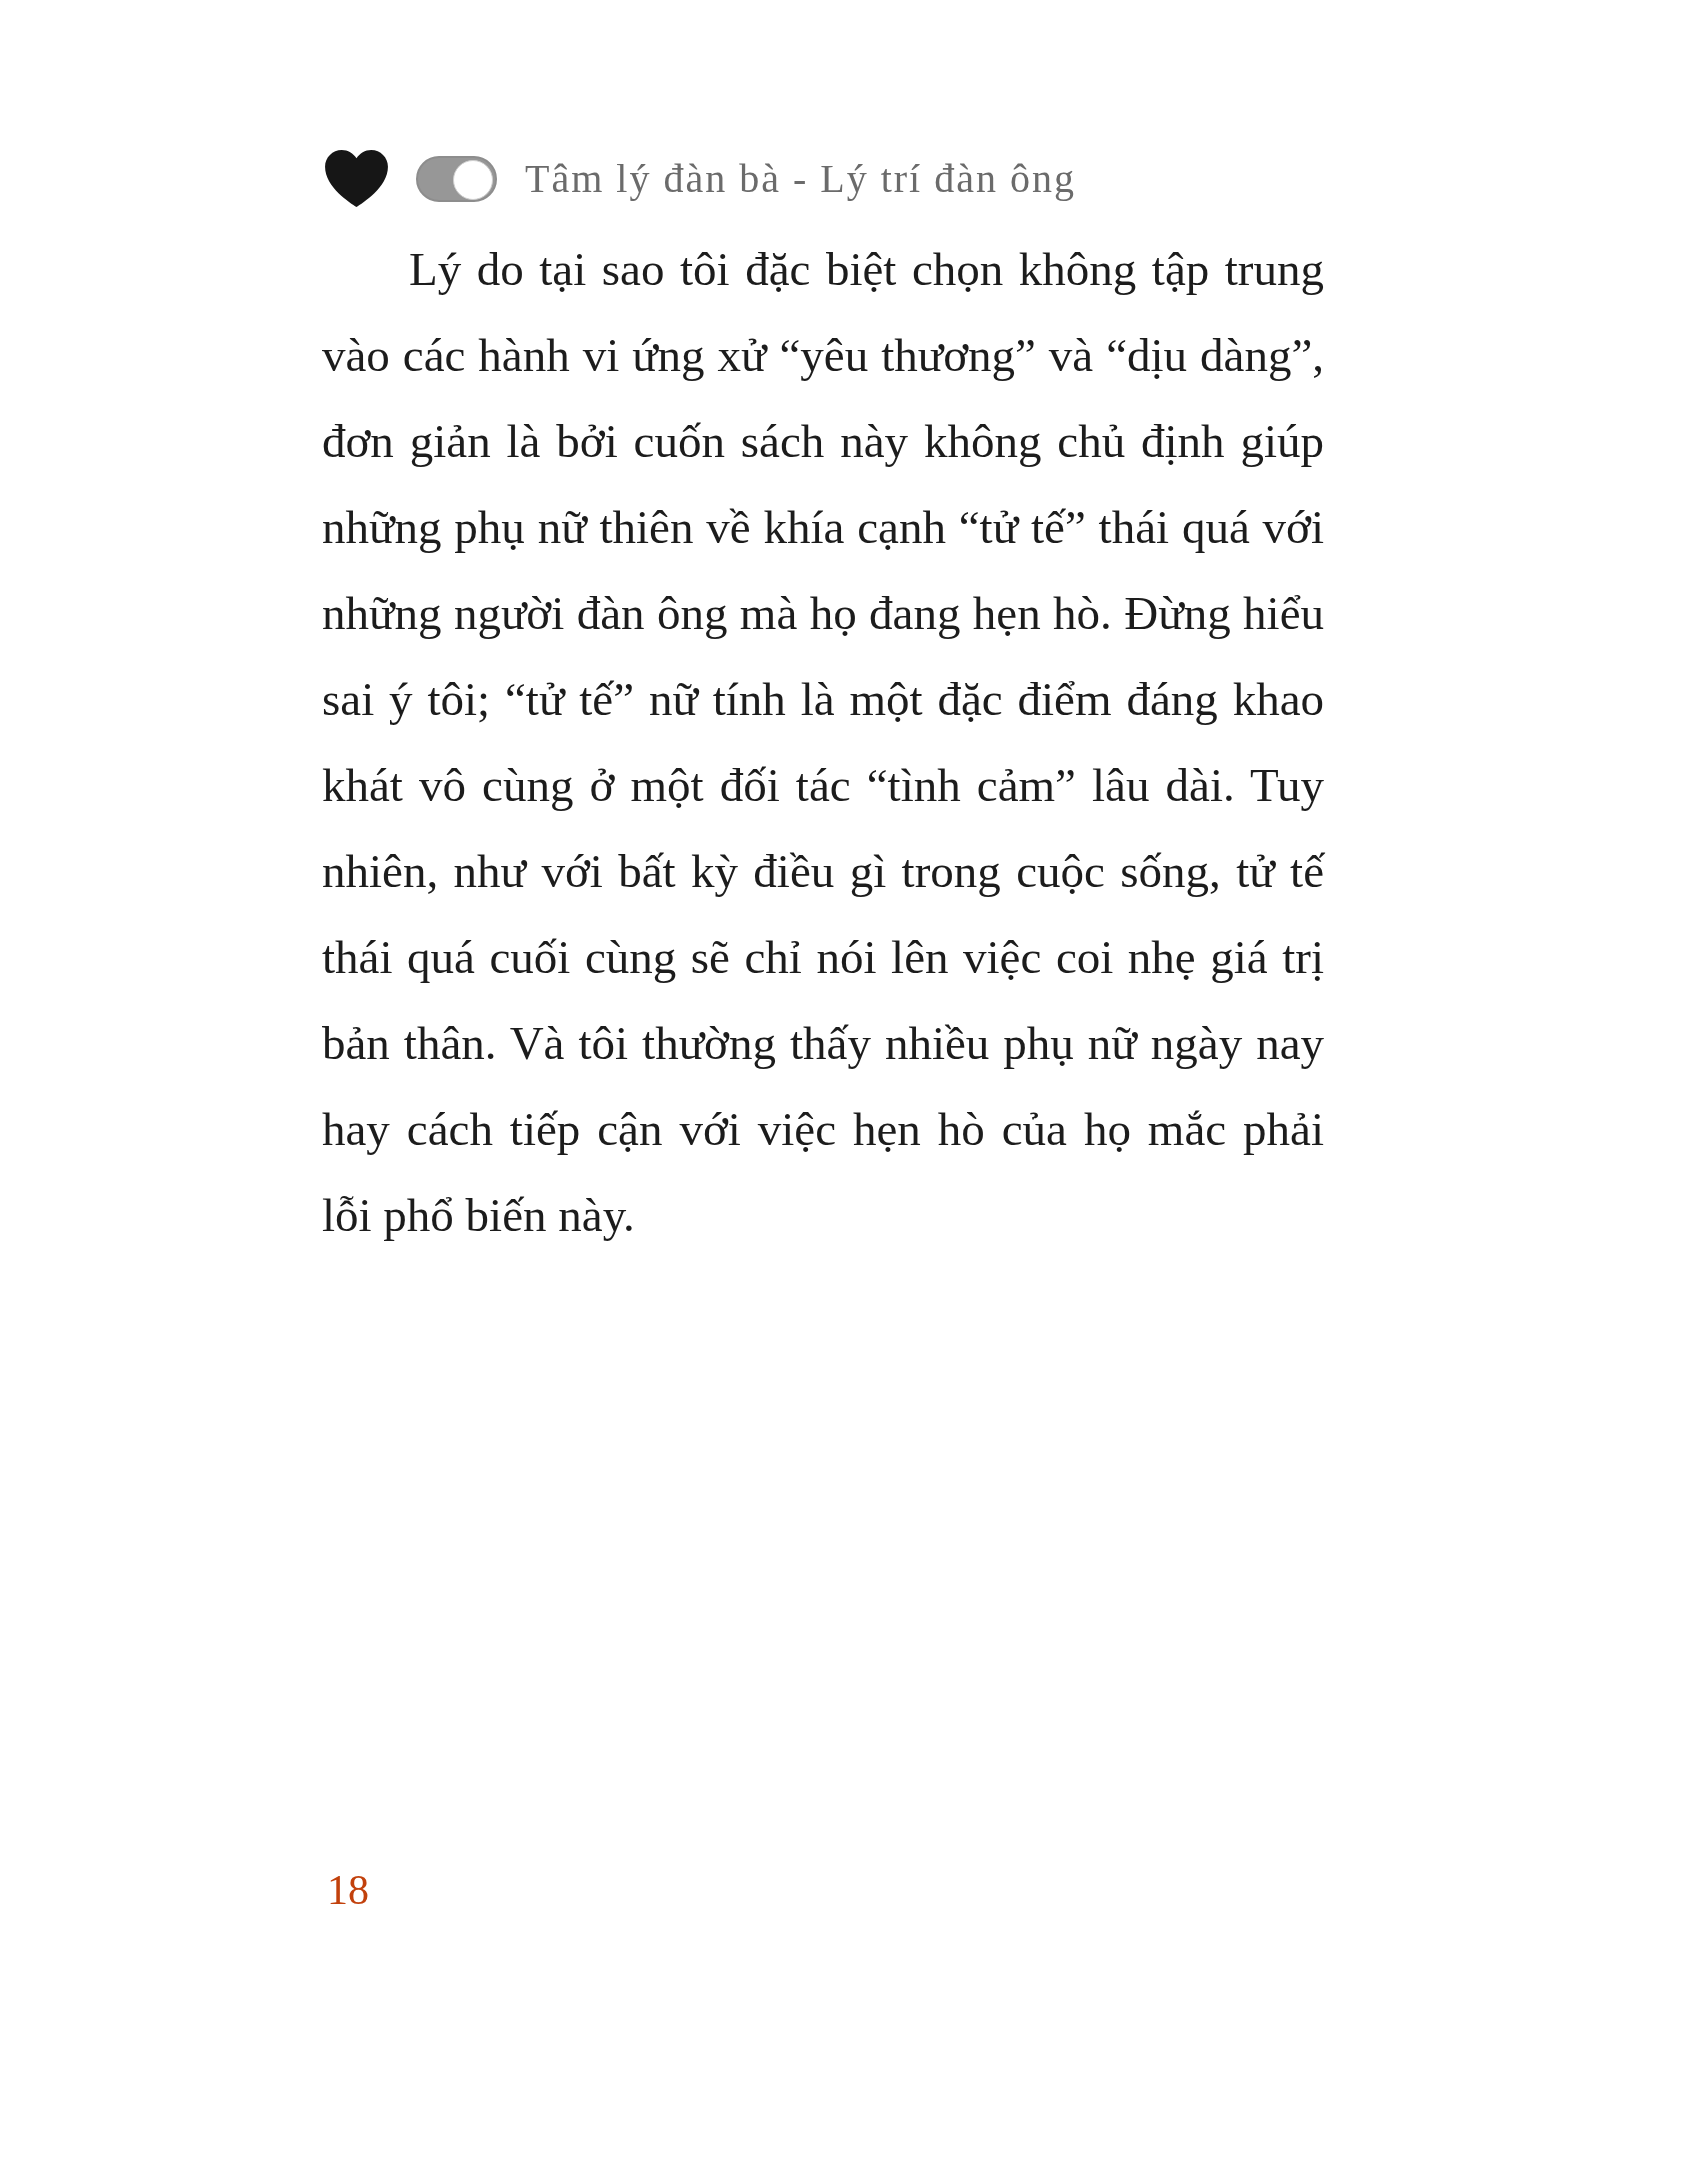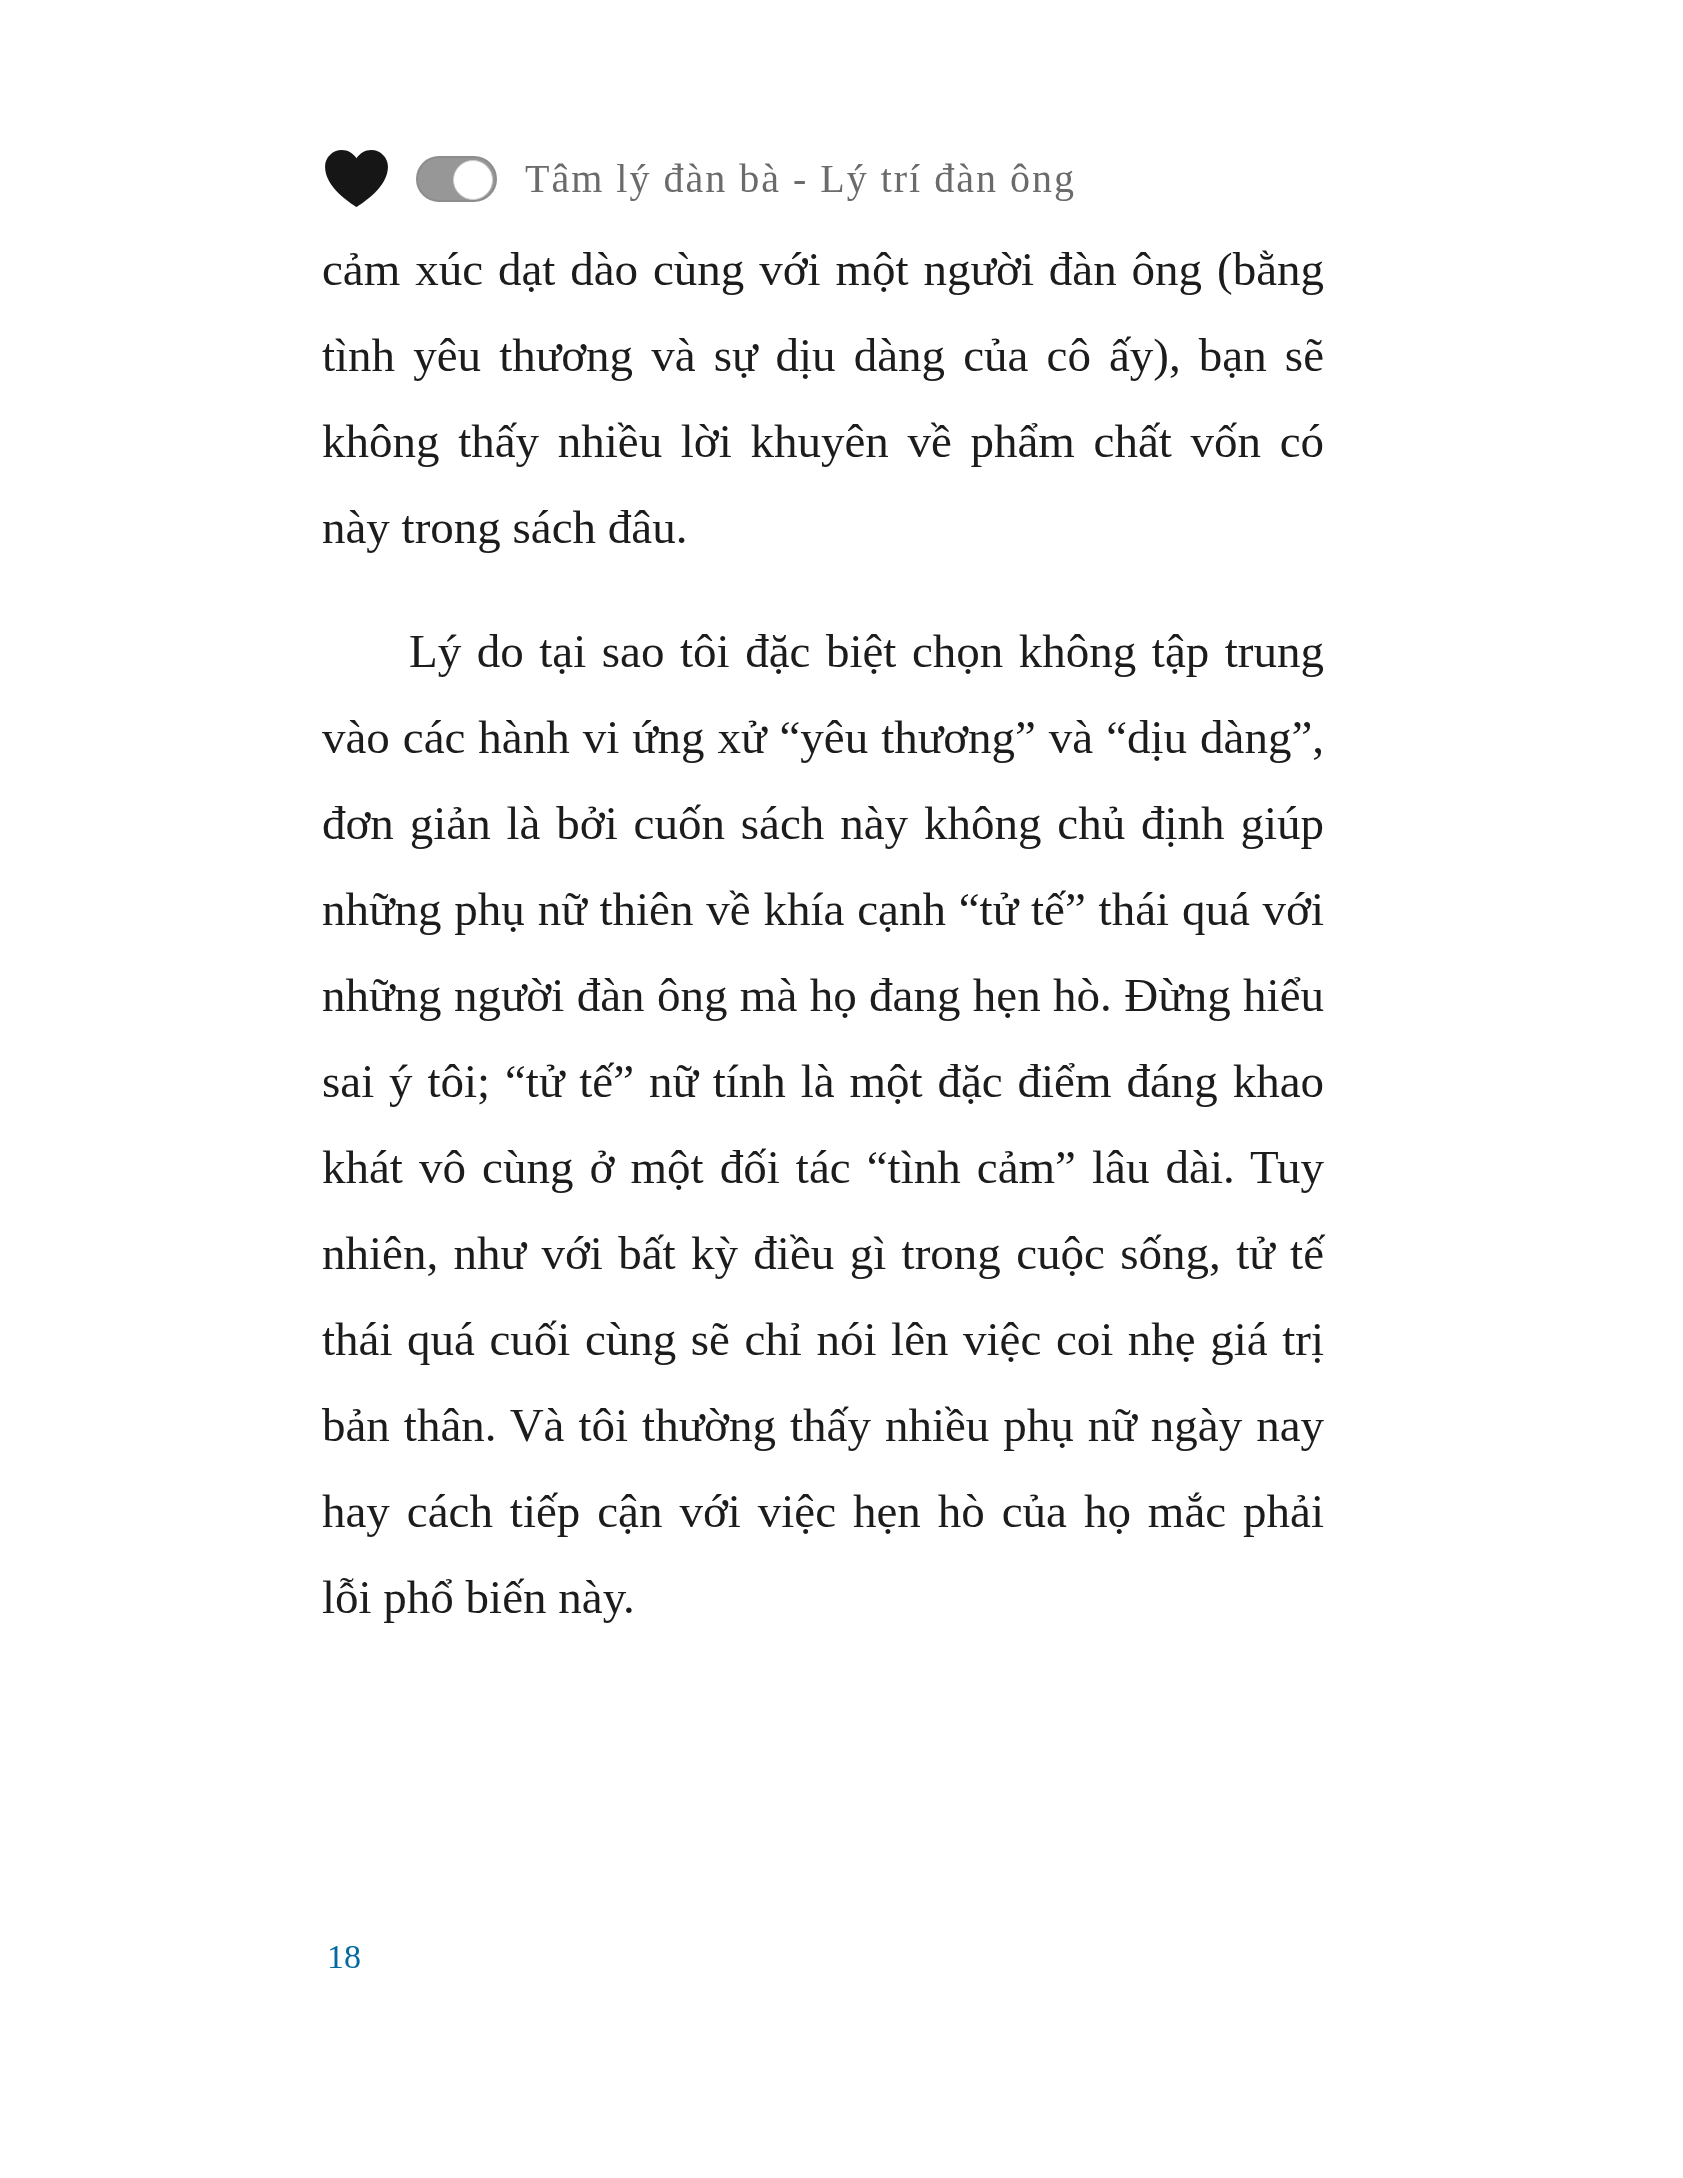--- a/index.html
+++ b/index.html
@@ -75,43 +75,42 @@
     margin: 0 0 38px 0;
     text-indent: 0;
   }
   .para.indent {
     text-indent: 87px;
   }
   
   .page-number {
     position: absolute;
     left: 327px;
-    top: 1938px;
-    font-size: 34px;
-    color: #0369a1;
+    top: 1866px;
+    font-size: 42px;
+    color: #c2410c;
   }
 </style>
 </head>
 <body>
 
 <div class="page">
 
   <div class="header">
     <span class="heart-icon">
       <svg viewBox="0 0 32 29" xmlns="http://www.w3.org/2000/svg">
         <path fill="#161616" d="M16 29 C 13 27 0 19 0 8.5 C 0 3.8 3.8 0 8.5 0 C 11.6 0 14.4 1.7 16 4.2 C 17.6 1.7 20.4 0 23.5 0 C 28.2 0 32 3.8 32 8.5 C 32 19 19 27 16 29 Z"></path>
       </svg>
     </span>
     <span class="toggle-icon">
       <span class="toggle-knob"></span>
     </span>
     <span class="header-title">Tâm lý đàn bà - Lý trí đàn ông</span>
   </div>
 
   <div class="body-text">
-    <p class="para">cảm xúc dạt dào cùng với một người đàn ông (bằng tình yêu thương và sự dịu dàng của cô ấy), bạn sẽ không thấy nhiều lời khuyên về phẩm chất vốn có này trong sách đâu.</p>
     <p class="para indent">Lý do tại sao tôi đặc biệt chọn không tập trung vào các hành vi ứng xử “yêu thương” và “dịu dàng”, đơn giản là bởi cuốn sách này không chủ định giúp những phụ nữ thiên về khía cạnh “tử tế” thái quá với những người đàn ông mà họ đang hẹn hò. Đừng hiểu sai ý tôi; “tử tế” nữ tính là một đặc điểm đáng khao khát vô cùng ở một đối tác “tình cảm” lâu dài. Tuy nhiên, như với bất kỳ điều gì trong cuộc sống, tử tế thái quá cuối cùng sẽ chỉ nói lên việc coi nhẹ giá trị bản thân. Và tôi thường thấy nhiều phụ nữ ngày nay hay cách tiếp cận với việc hẹn hò của họ mắc phải lỗi phổ biến này.</p>
   </div>
 
   <div class="page-number">18</div>
 
 </div>
 
 
 </body></html>

